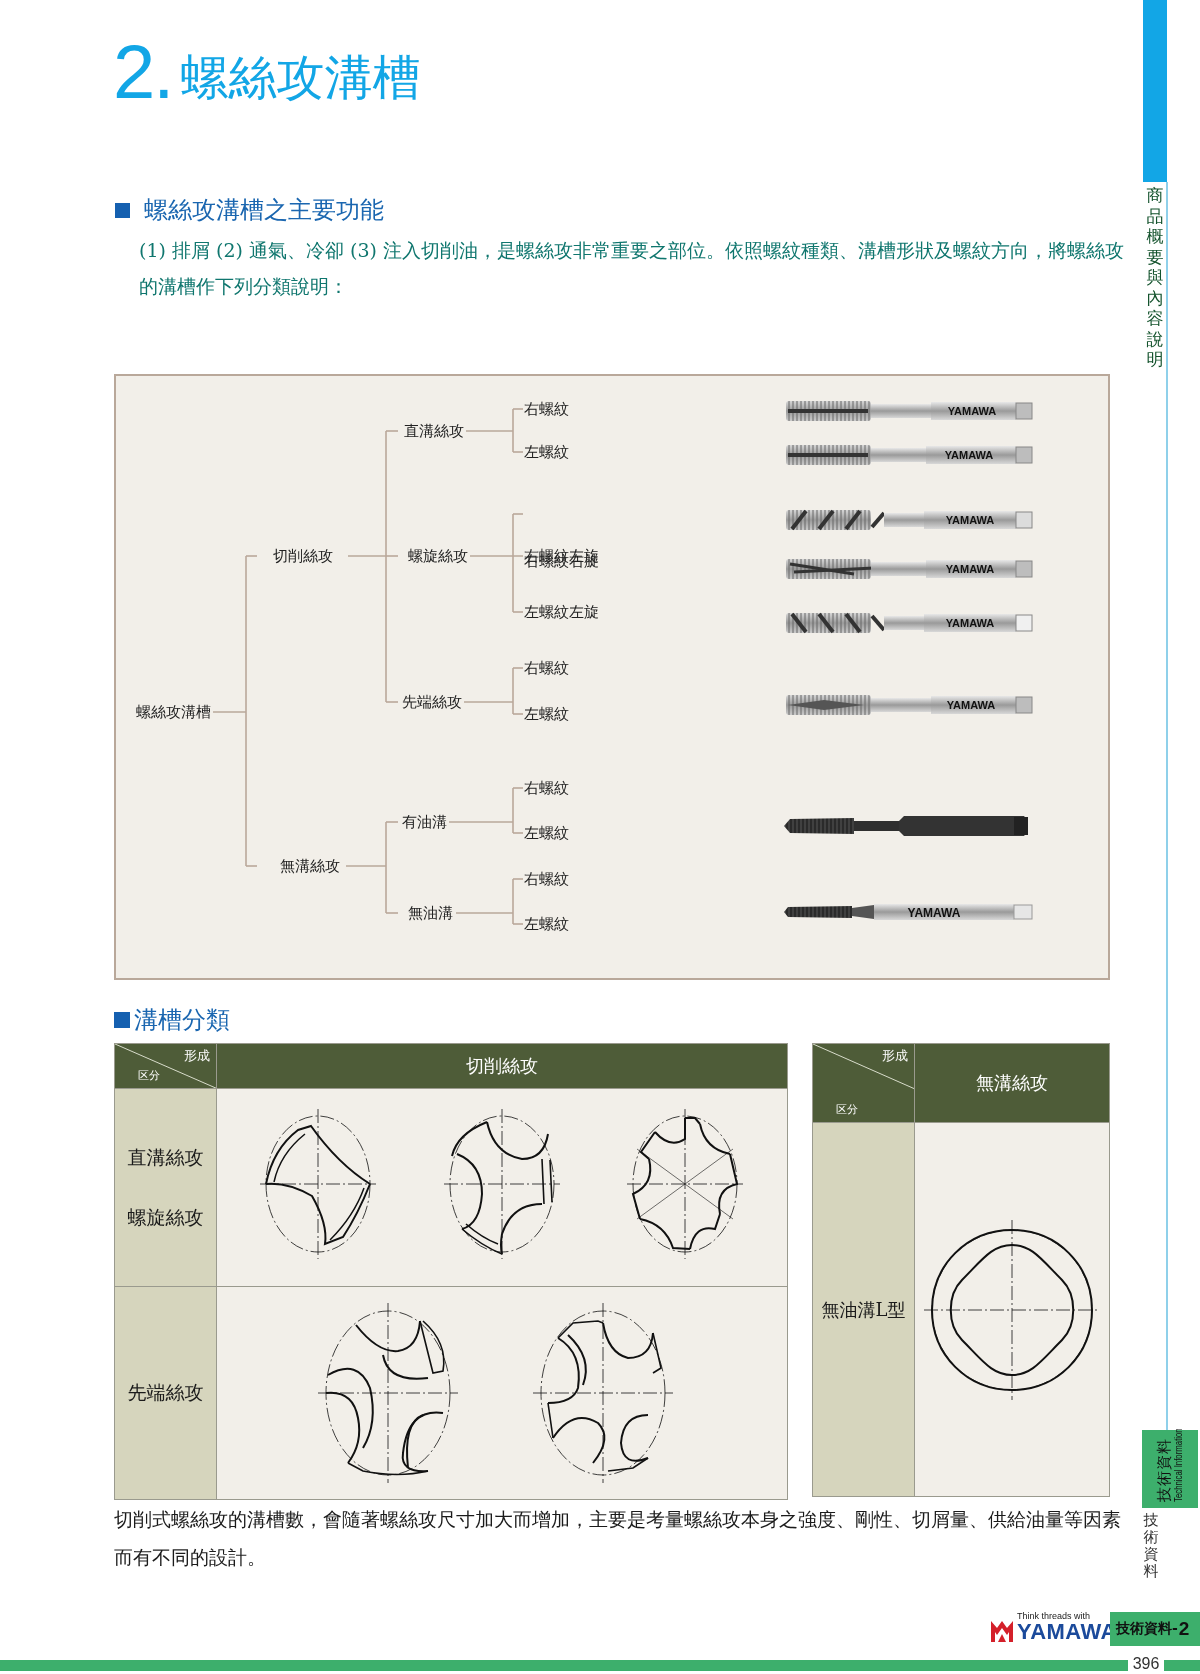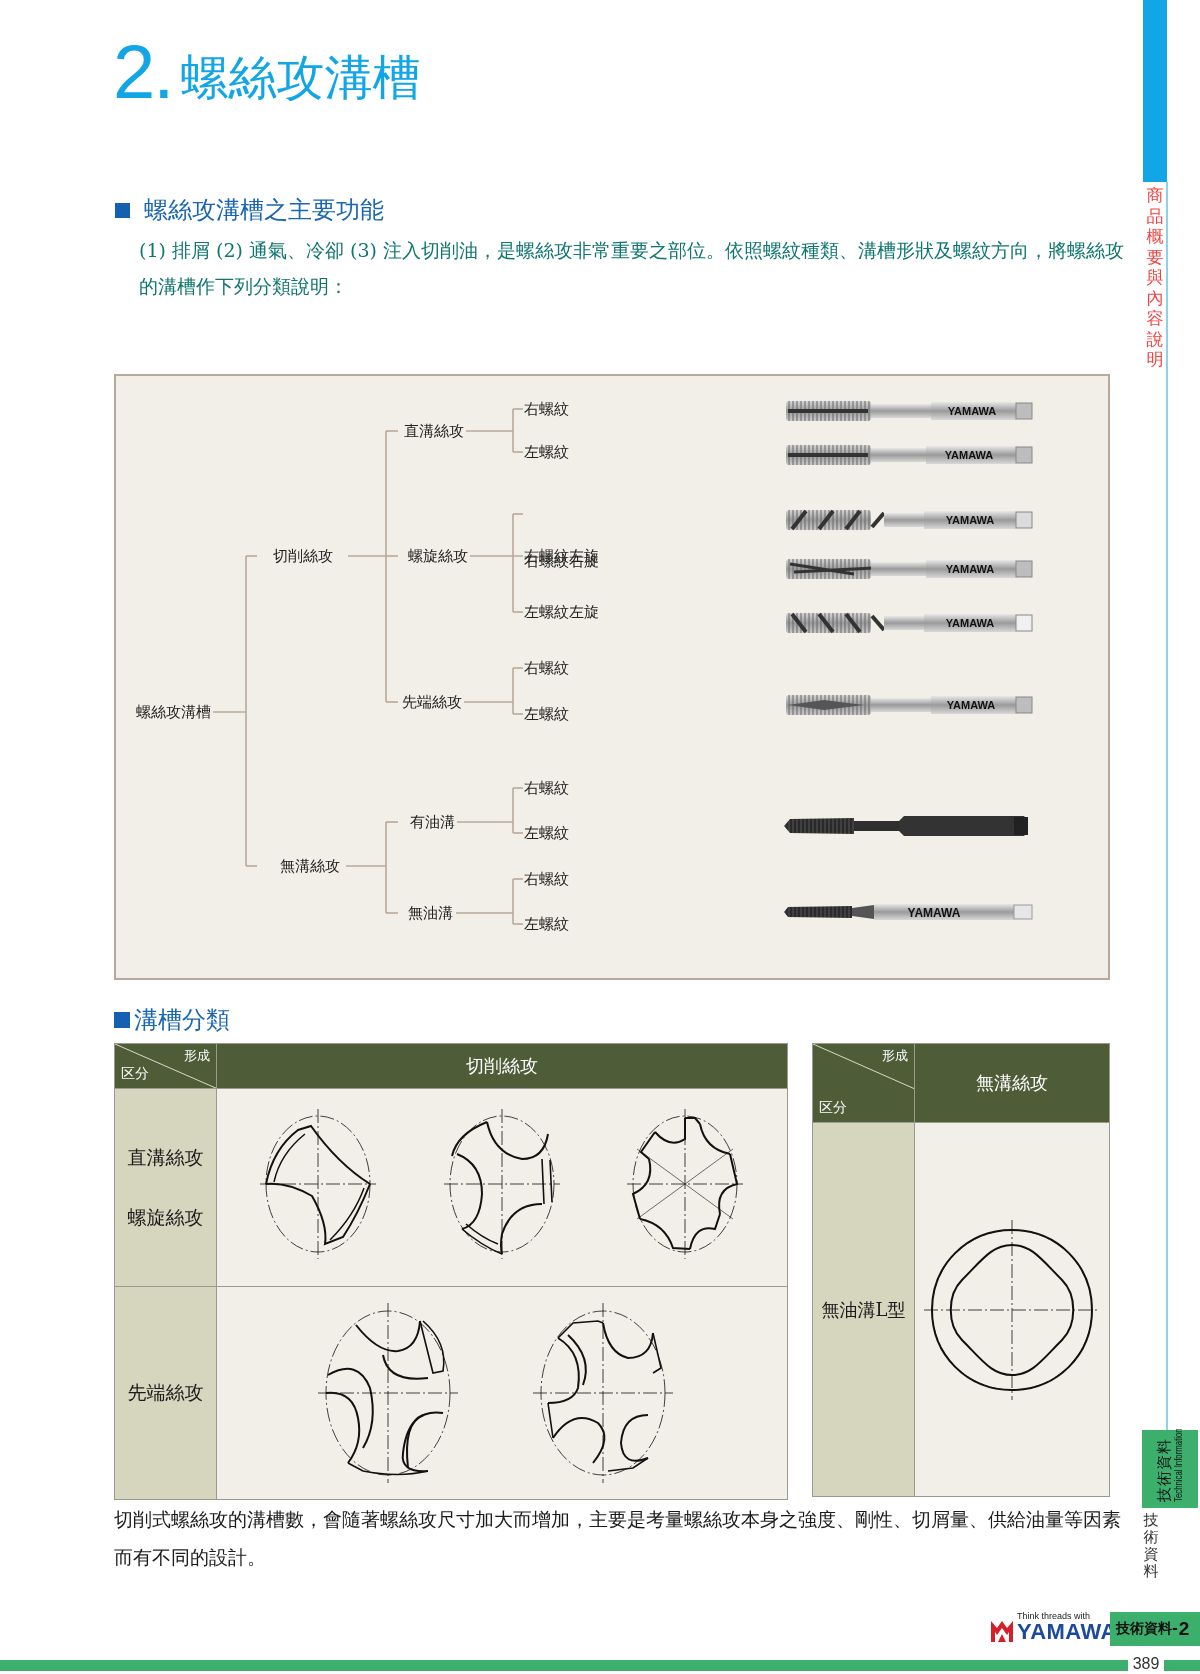--- a/index.html
+++ b/index.html
@@ -10,21 +10,21 @@
 
   
   .page-title { left: 113px; top: 34px; color: #12a6e6; white-space: nowrap; display: flex; align-items: baseline; }
   .page-title .num { font-family: "Liberation Sans", sans-serif; font-size: 76px; font-weight: 400; letter-spacing: -2px; line-height: 1; }
   .page-title .dot { font-family: "Liberation Sans", sans-serif; font-size: 76px; line-height: 1; margin-right: 6px; }
   .page-title .txt { font-family: "DejaVu Sans", sans-serif; font-size: 48px; line-height: 1; position: relative; top: -4px; }
 
   
   .rail-blue { left: 1143px; top: 0; width: 24px; height: 182px; background: #12a6e6; }
   .rail-line { left: 1166px; top: 182px; width: 2px; height: 1255px; background: #8fd0ea; }
-  .rail-vtext { left: 1144px; top: 186px; width: 22px; font-family: Liberation Serif, serif; font-size: 17px; color: #ef4444; line-height: 20.5px; text-align: center; word-break: break-all; }
+  .rail-vtext { left: 1144px; top: 186px; width: 22px; font-family: Liberation Serif, serif; font-size: 17px; color: #14532d; line-height: 20.5px; text-align: center; word-break: break-all; }
   .rail-green { left: 1142px; top: 1430px; width: 56px; height: 78px; background: #3daf6c; }
   .rail-green-text { position: absolute; left: 0; top: 0; width: 78px; height: 56px; transform-origin: 0 0; transform: translate(0px, 78px) rotate(-90deg); display: flex; flex-direction: column; justify-content: center; padding-left: 6px; }
   .rail-green-text .zh { font-family: "DejaVu Sans", sans-serif; font-size: 15px; color: #111; line-height: 18px; letter-spacing: 1px; }
   .rail-green-text .en { font-family: "Liberation Sans", sans-serif; font-size: 10px; color: #111; line-height: 12px; transform: scaleX(0.78); transform-origin: 0 50%; white-space: nowrap; }
   .rail-vtext2 { left: 1141px; top: 1512px; width: 20px; font-family: "DejaVu Sans", sans-serif; font-size: 15px; color: #333; line-height: 17px; text-align: center; }
 
   
   .sec-head { font-family: "DejaVu Sans", sans-serif; color: #1a66b0; display: flex; align-items: center; white-space: nowrap; }
   .sec-head .sq { display: inline-block; width: 15px; height: 15px; background: #1560b0; margin-right: 14px; }
   .sec1 { left: 115px; top: 194px; font-size: 24px; }
@@ -39,21 +39,21 @@
   .node { position: absolute; font-size: 15px; color: #222; white-space: nowrap; line-height: 18px; background: #f2efe9; padding: 0 2px; }
   .leaf { position: absolute; font-size: 15px; color: #222; white-space: nowrap; line-height: 18px; }
 
   .tap { position: absolute; height: 26px; }
 
   
   .tbl { border-collapse: collapse; background: #f2efe9; }
   .tbl td, .tbl th { border: 1px solid #9a9a8e; }
   .corner { position: relative; background: #4e5c38; color: #fff; font-family: "DejaVu Sans", sans-serif; font-weight: normal; overflow: hidden; }
   .corner .c-top { position: absolute; right: 6px; top: 3px; font-size: 13px; }
-  .corner .c-bot { position: absolute; left: 6px; bottom: 5px; font-size: 14px; }
+  .corner .c-bot { position: absolute; left: 23px; bottom: 5px; font-size: 11px; }
   .corner svg { position: absolute; left: 0; top: 0; }
   .thead-cell { background: #4e5c38; color: #fff; font-family: "DejaVu Sans", sans-serif; font-size: 18px; font-weight: normal; text-align: center; }
   .rowlabel { background: #d6d5bd; font-size: 19px; color: #1b1b1b; text-align: center; vertical-align: middle; }
   .cellbody { background: #f2efe9; position: relative; }
 
   .footer-text { left: 114px; top: 1500px; width: 1010px; font-size: 19px; line-height: 38px; color: #1b1b1b; }
 
   
   .footer-logo { left: 990px; top: 1612px; display: flex; align-items: flex-end; }
   .logo-mark { width: 25px; height: 25px; margin-right: 2px; }
@@ -139,21 +139,21 @@
     </g>
   </svg>
 
   <span class="node" style="left:18px; top:327px;">螺絲攻溝槽</span>
   <span class="node" style="left:155px; top:171px;">切削絲攻</span>
   <span class="node" style="left:162px; top:481px;">無溝絲攻</span>
 
   <span class="node" style="left:286px; top:46px;">直溝絲攻</span>
   <span class="node" style="left:290px; top:171px;">螺旋絲攻</span>
   <span class="node" style="left:284px; top:317px;">先端絲攻</span>
-  <span class="node" style="left:284px; top:437px;margin-left:8px;">有油溝</span>
+  <span class="node" style="left:284px; top:437px;">有油溝</span>
   <span class="node" style="left:290px; top:528px;">無油溝</span>
 
   <span class="leaf" style="left:408px; top:24px;">右螺紋</span>
   <span class="leaf" style="left:408px; top:67px;">左螺紋</span>
   <span class="leaf" style="left:408px; top:129px;margin-top:47px;">右螺紋右旋</span>
   <span class="leaf" style="left:408px; top:171px;">右螺紋左旋</span>
   <span class="leaf" style="left:408px; top:227px;">左螺紋左旋</span>
   <span class="leaf" style="left:408px; top:283px;">右螺紋</span>
   <span class="leaf" style="left:408px; top:329px;">左螺紋</span>
   <span class="leaf" style="left:408px; top:403px;">右螺紋</span>
@@ -397,14 +397,14 @@
   <div class="logo-words">
     <span class="tag">Think threads with</span>
     <span class="brand">YAMAWA</span>
   </div>
 </div>
 <div class="abs footer-badge">
   <span>技術資料-</span>
   <span class="n">2</span>
 </div>
 <div class="abs footer-bar-l"></div>
-<div class="abs page-num">389</div>
+<div class="abs page-num">396</div>
 <div class="abs footer-bar-r"></div>
 
 </body></html>

